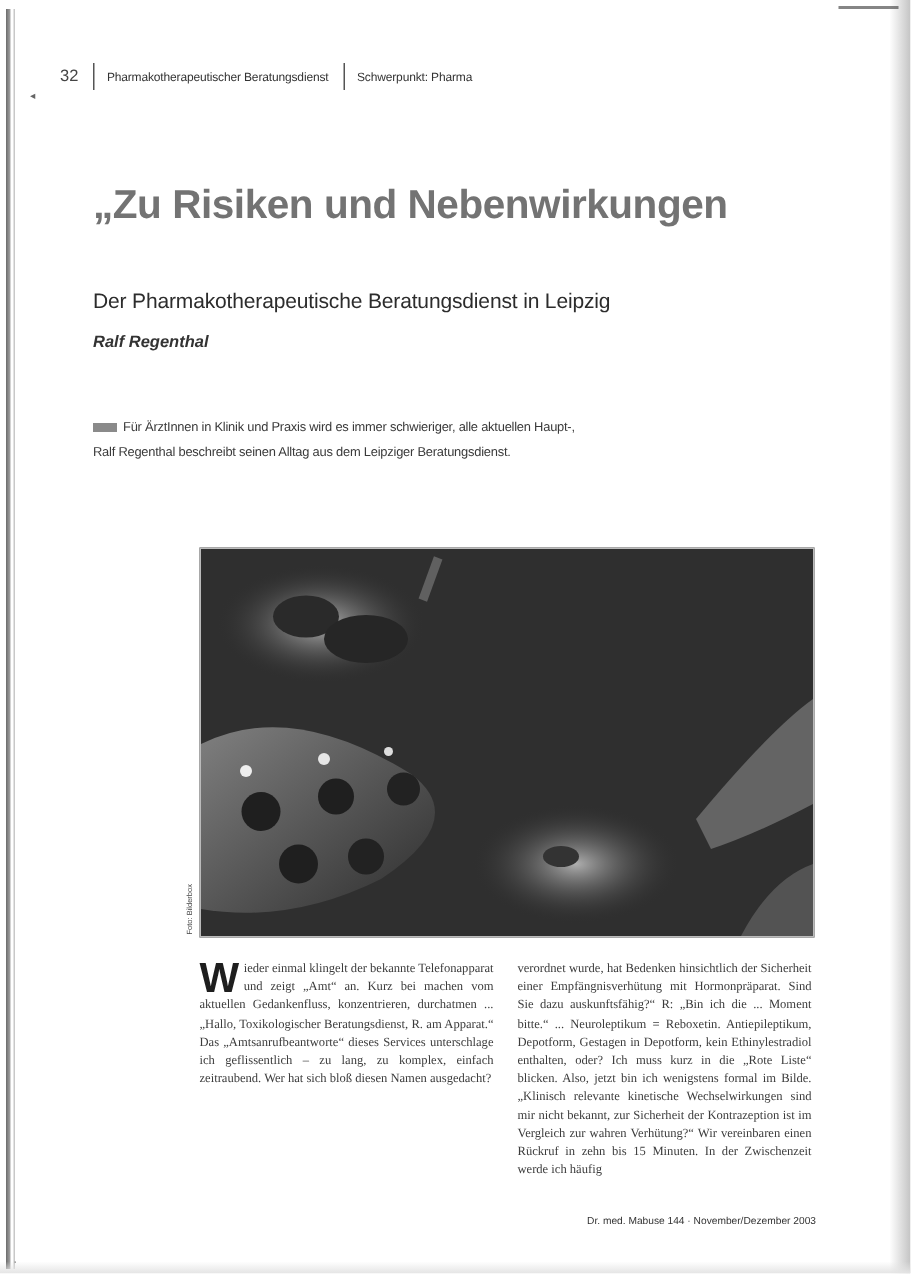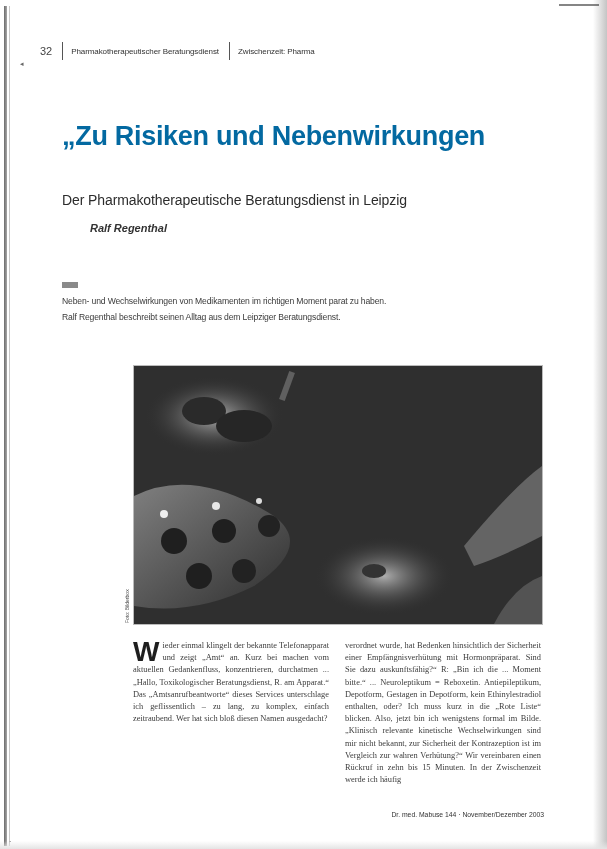--- a/index.html
+++ b/index.html
@@ -33,30 +33,30 @@
     position: absolute; left: 40px; top: 43px; height: 16px;
     display: flex; align-items: center; font-size: 8px; color: #333;
   }
   .header .page-number { font-size: 11px; color: #444; padding-right: 10px; }
   .header .sep { width: 1px; height: 18px; background: #555; margin: 0 8px 0 0; }
   .header .section { padding-right: 10px; letter-spacing: -0.1px; }
   .tick-mark { position: absolute; left: 20px; top: 60px; font-size: 7px; color: #666; }
 
   .title {
     position: absolute; left: 62px; top: 121px; width: 470px;
-    font-size: 27px; font-weight: bold; line-height: 31px; color: #0369a1;
+    font-size: 27px; font-weight: bold; line-height: 31px; color: #737373;
     letter-spacing: -0.3px;
   }
   .subtitle {
     position: absolute; left: 62px; top: 192px; font-size: 14px; color: #2c2c2c;
     letter-spacing: -0.1px;
   }
   .author {
     position: absolute; left: 62px; top: 222px; font-size: 11px;
-    font-weight: bold; font-style: italic; color: #333; margin-left: 28px;
+    font-weight: bold; font-style: italic; color: #333;
   }
 
   .intro {
     position: absolute; left: 62px; top: 276px; width: 420px;
     font-size: 8.6px; line-height: 16.6px; color: #3a3a3a; letter-spacing: -0.15px;
   }
   .intro .marker {
     display: inline-block; width: 16px; height: 6px; background: #8a8a8a;
     margin-right: 4px; vertical-align: middle;
   }
@@ -102,32 +102,31 @@
 <div class="scan-right-shadow"></div>
 <div class="scan-bottom-shadow"></div>
 <div class="scan-corner"></div>
 <div class="tick-mark">◂</div>
 
 <div class="header">
   <span class="page-number">32</span>
   <span class="sep"></span>
   <span class="section">Pharmakotherapeutischer Beratungsdienst</span>
   <span class="sep"></span>
-  <span class="section">Zwischenzeit: Pharma</span>
+  <span class="section">Schwerpunkt: Pharma</span>
 </div>
 
 <div class="title">
   <div>„Zu Risiken und Nebenwirkungen</div>
 </div>
 <div class="subtitle">Der Pharmakotherapeutische Beratungsdienst in Leipzig</div>
 <div class="author">Ralf Regenthal</div>
 
 <div class="intro">
-  <p><span class="marker"></span></p>
-  <p>Neben- und Wechselwirkungen von Medikamenten im richtigen Moment parat zu haben.</p>
+  <p><span class="marker"></span><span>Für ÄrztInnen in Klinik und Praxis wird es immer schwieriger, alle aktuellen Haupt-,</span></p>
   <p>Ralf Regenthal beschreibt seinen Alltag aus dem Leipziger Beratungsdienst.</p>
 </div>
 
 <div class="photo">
   <svg width="408" height="258" viewBox="0 0 408 258">
     <defs>
       <radialGradient id="g1" cx="50%" cy="50%" r="50%">
         <stop offset="0%" stop-color="#d8d8d8"></stop>
         <stop offset="100%" stop-color="#2d2d2d" stop-opacity="0"></stop>
       </radialGradient>

